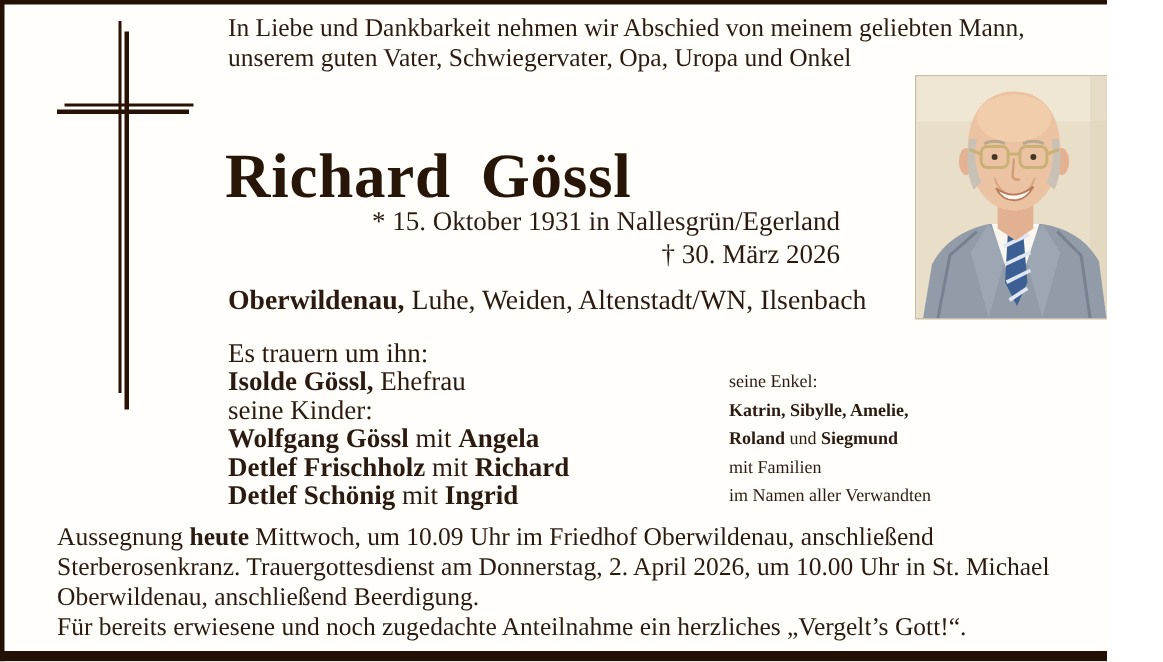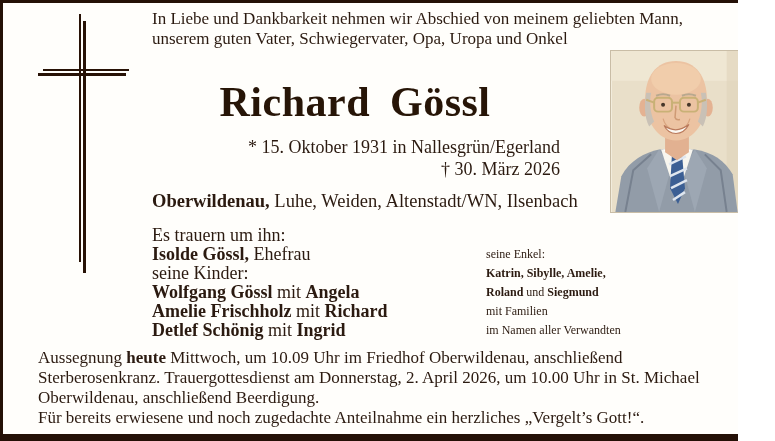--- a/index.html
+++ b/index.html
@@ -22,21 +22,21 @@
   
   .cross-bar { position: absolute; background: #281206; }
   .cross-v-thin  { left: 79px; top: 14px; width: 2px; height: 248px; }
   .cross-v-thick { left: 83px; top: 21px; width: 3px; height: 252px; }
   .cross-h-thin  { left: 43px; top: 69px; width: 86px; height: 2px; }
   .cross-h-thick { left: 38px; top: 73px; width: 88px; height: 3px; }
 
   .block { position: absolute; white-space: nowrap; }
   .intro { left: 152px; top: 9px; font-size: 17px; line-height: 20px; }
   .name  {
-    left: 150px; top: 78px; width: 410px; text-align: center;
+    left: 150px; top: 94px; width: 410px; text-align: left;
     font-size: 42px; font-weight: bold; word-spacing: 9px;
     letter-spacing: 0.5px; margin: 0; color: #271507;
   }
   .dates { left: 150px; top: 136px; width: 410px; text-align: right;
            font-size: 18px; line-height: 22px; }
   .places { left: 152px; top: 191px; font-size: 18.5px; }
   .mourners-left  { left: 152px; top: 226px; font-size: 18px; line-height: 19px; }
   .mourners-right { left: 486px; top: 245px; font-size: 12px; line-height: 19px; }
   .funeral { left: 38px; top: 348px; font-size: 17px; line-height: 20px; }
   b, .bold { font-weight: bold; }
@@ -136,21 +136,21 @@
 
   <div class="block places">
     <b>Oberwildenau,</b><span> Luhe, Weiden, Altenstadt/WN, Ilsenbach</span>
   </div>
 
   <div class="block mourners-left">
     <div>Es trauern um ihn:</div>
     <div><b>Isolde Gössl,</b><span> Ehefrau</span></div>
     <div>seine Kinder:</div>
     <div><b>Wolfgang Gössl</b><span> mit </span><b>Angela</b></div>
-    <div><b>Amelie Frischholz</b><span> mit </span><b>Richard</b></div>
+    <div><b>Detlef Frischholz</b><span> mit </span><b>Richard</b></div>
     <div><b>Detlef Schönig</b><span> mit </span><b>Ingrid</b></div>
   </div>
 
   <div class="block mourners-right">
     <div>seine Enkel:</div>
     <div><b>Katrin, Sibylle, Amelie,</b></div>
     <div><b>Roland</b><span> und </span><b>Siegmund</b></div>
     <div>mit Familien</div>
     <div>im Namen aller Verwandten</div>
   </div>

